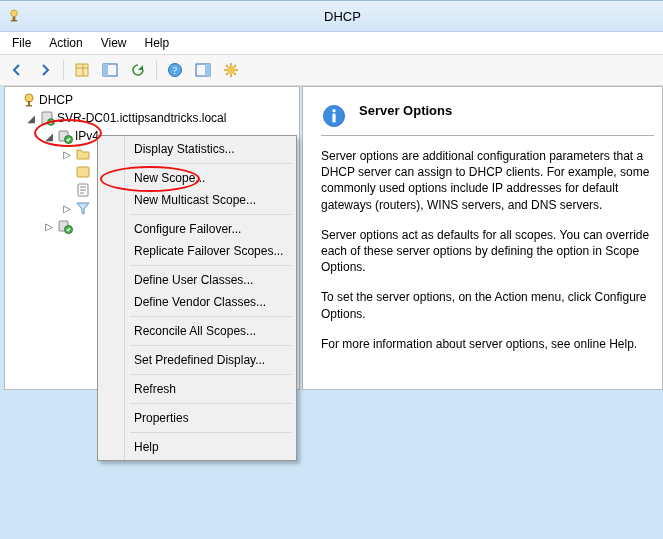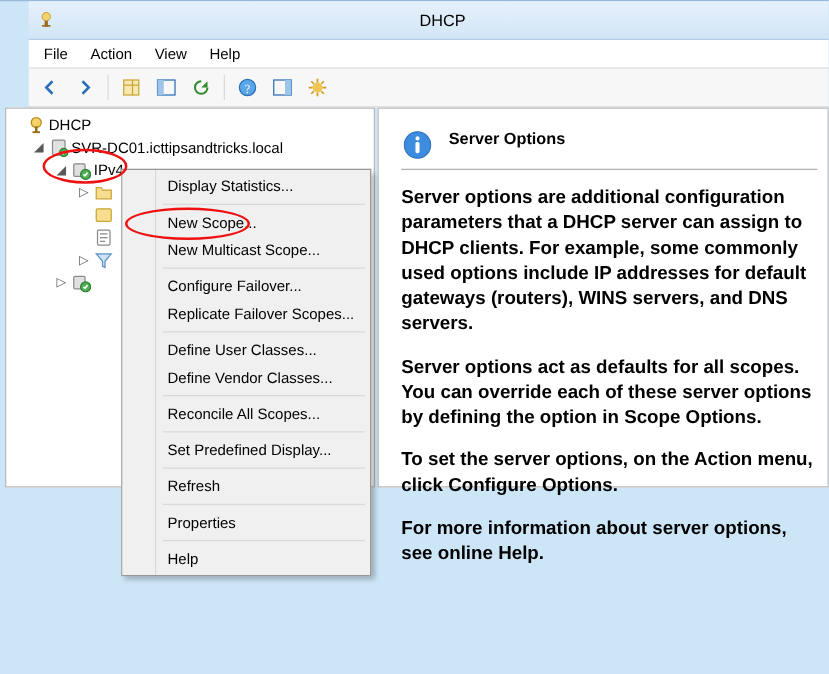--- a/index.html
+++ b/index.html
@@ -13,21 +13,20 @@
     height: 539px;
     overflow: hidden;
   }
   .window {
     position: relative;
     width: 663px;
     height: 392px;
     background: #cde6f7;
     border-top: 1px solid #99b7d8;
     box-sizing: border-box;
-    padding-left: 23px;
   }
   
   .titlebar {
     height: 30px;
     display: flex;
     align-items: center;
     padding: 0 6px;
     background: linear-gradient(#e6f1fb, #d2e5f6);
     border-bottom: 1px solid #b5cde6;
   }
@@ -141,22 +140,21 @@
     font-size: 13px;
   }
   .info-rule {
     border: none;
     border-top: 1px solid #b0b0b0;
     margin: 4px 0 12px 0;
   }
   .info-body p {
     margin: 0 0 14px 0;
     line-height: 1.35;
-    font-size: 15px;
-    font-weight: bold;
+    font-size: 12px;
   }
   
   .context-menu {
     position: absolute;
     left: 97px;
     top: 134px;
     width: 194px;
     background: #f0f0f0;
     border: 1px solid #979797;
     box-shadow: 3px 3px 4px rgba(0,0,0,.25);

